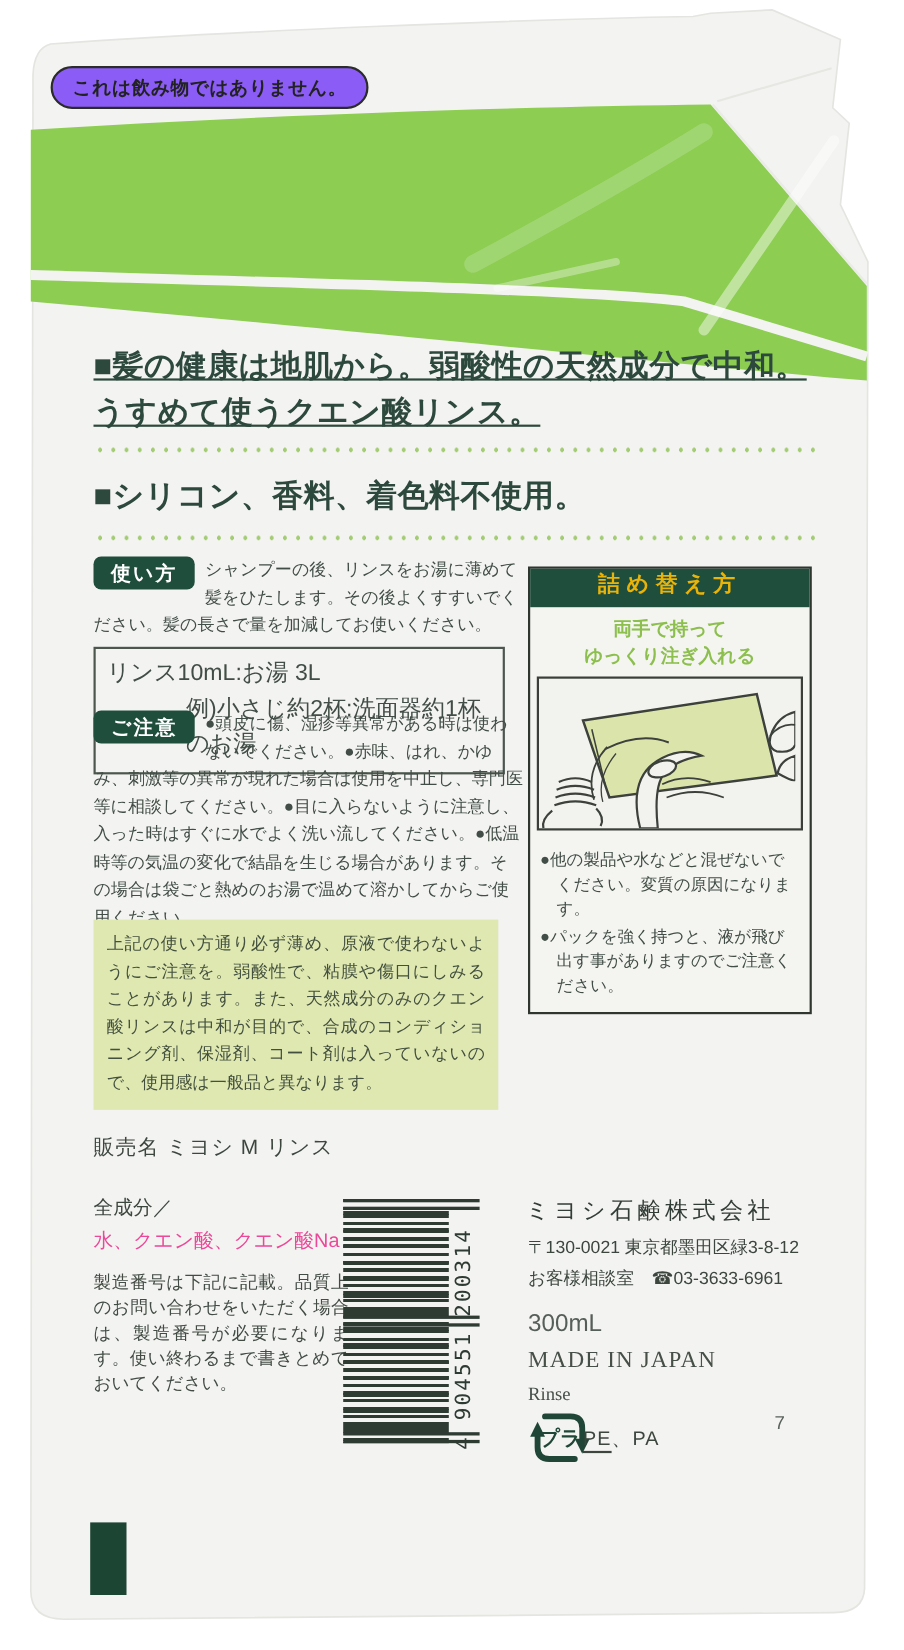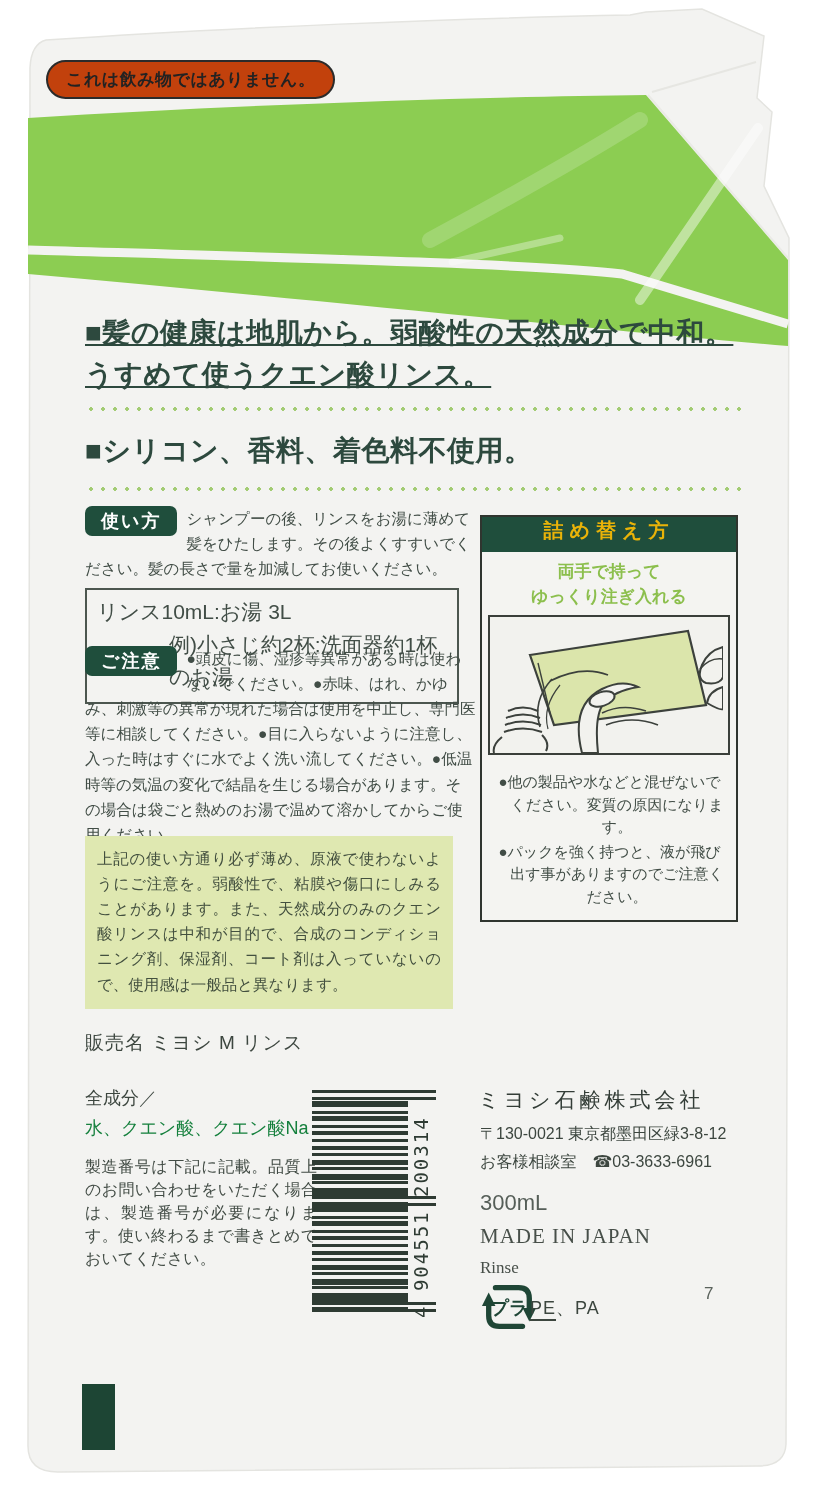--- a/index.html
+++ b/index.html
@@ -6,21 +6,21 @@
   #stage{
     position:relative;width:822px;height:1500px;overflow:hidden;background:#ffffff;
     font-family:"Liberation Sans","DejaVu Sans",sans-serif;color:#44504a;
   }
   .abs{position:absolute;}
   svg{display:block;}
 
   
   .pill{
     left:46px;top:60px;padding:6px 18px;border:2.5px solid #2b2b2b;border-radius:22px;
-    font-size:17px;font-weight:700;color:#222;background:#c2410c;letter-spacing:.5px;
+    font-size:17px;font-weight:700;color:#222;background:#8b5cf6;letter-spacing:.5px;
   }
 
   
   .headline{
     left:85px;width:662px;font-size:28px;font-weight:700;color:#2d493e;
     line-height:1.5;letter-spacing:.5px;
   }
   .h1{top:312px;text-decoration:underline;}
   .h2{top:430px;}
   .dotline{
@@ -58,27 +58,27 @@
   .refillhead{
     background:#1f4e3c;color:#eab308;text-align:center;font-size:20px;font-weight:700;
     padding:0 0 8px 0;letter-spacing:6px;
   }
   .refillbody{padding:8px 8px 6px 9px;font-size:15px;line-height:1.55;color:#414d46;text-align:justify;}
   .refilltip{
     text-align:center;color:#8cbf4d;font-weight:700;font-size:17px;line-height:1.45;
     margin:8px 0 6px 0;
   }
   .illframe{margin:2px 6px 8px 6px;border:2px solid #3a3f3a;background:#f2f2ee;}
-  .bullets{padding:8px 8px 10px 9px;font-size:15px;line-height:1.5;color:#414d46;text-align:center;}
+  .bullets{padding:8px 8px 10px 9px;font-size:15px;line-height:1.5;color:#414d46;}
   .bullets p{margin:0 0 2px 0;text-indent:-1em;padding-left:1em;}
 
   
   .salesname{left:85px;top:1030px;font-size:19px;color:#3c463f;letter-spacing:1px;}
   .ingr-label{left:85px;top:1086px;font-size:18px;color:#3c463f;}
-  .ingr-val{left:85px;top:1116px;font-size:18px;color:#15803d;}
+  .ingr-val{left:85px;top:1116px;font-size:18px;color:#ec4899;}
   .lotnote{left:85px;top:1156px;width:232px;font-size:16px;line-height:1.43;color:#424c45;text-align:justify;}
 
   
   .bars{
     left:312px;top:1090px;width:96px;height:222px;
     background:
       repeating-linear-gradient(to bottom,#2e3b33 0 3px,transparent 3px 7px),
       repeating-linear-gradient(to bottom,transparent 0 11px,#2e3b33 11px 15px);
   }
   .guard{left:312px;width:124px;height:3px;background:#2e3b33;}

